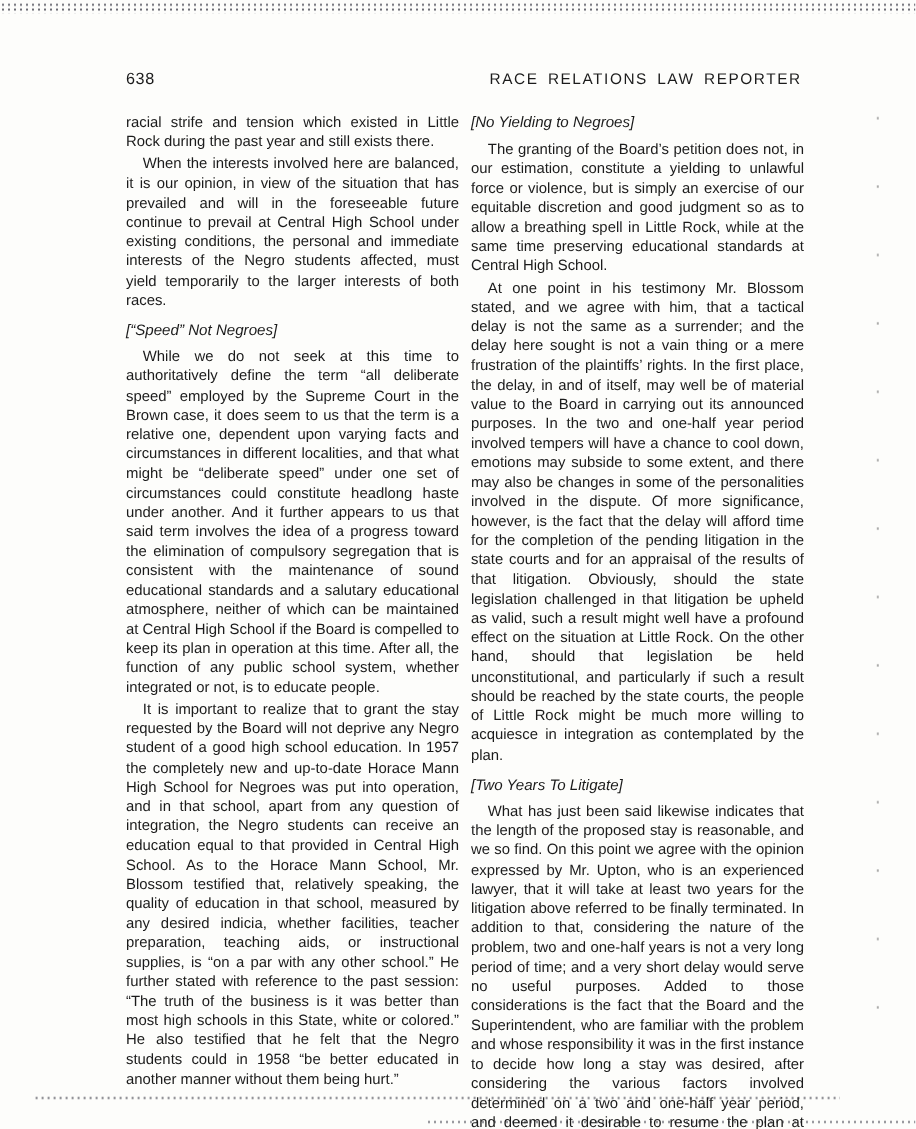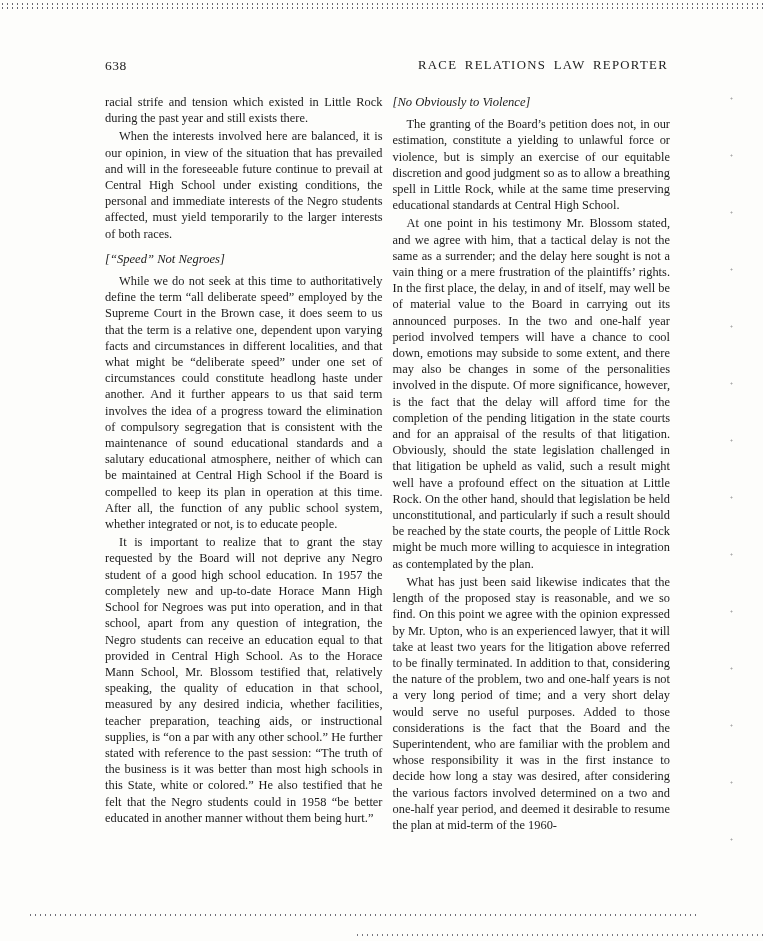--- a/index.html
+++ b/index.html
@@ -5,21 +5,21 @@
   html, body {
     margin: 0;
     padding: 0;
     background: #ffffff;
   }
   .page {
     position: relative;
     width: 763px;
     height: 941px;
     background: #fdfdfb;
-    font-family: Liberation Serif, serif;
+    font-family: Liberation Sans, sans-serif;
     color: #1b1b1b;
     overflow: hidden;
   }
   
   .noise-top {
     position: absolute;
     top: 2px; left: 0;
     width: 100%; height: 9px;
     background-image: radial-gradient(circle, #4a4a55 0.7px, transparent 1.1px);
     background-size: 5px 4px;
@@ -123,21 +123,22 @@
 
     <div class="column">
       <p class="no-indent">racial strife and tension which existed in Little Rock during the past year and still exists there.</p>
       <p>When the interests involved here are balanced, it is our opinion, in view of the situation that has prevailed and will in the foreseeable future continue to prevail at Central High School under existing conditions, the personal and immediate interests of the Negro students affected, must yield temporarily to the larger interests of both races.</p>
       <h3>[“Speed” Not Negroes]</h3>
       <p>While we do not seek at this time to authoritatively define the term “all deliberate speed” employed by the Supreme Court in the Brown case, it does seem to us that the term is a relative one, dependent upon varying facts and circumstances in different localities, and that what might be “deliberate speed” under one set of circumstances could constitute headlong haste under another. And it further appears to us that said term involves the idea of a progress toward the elimination of compulsory segregation that is consistent with the maintenance of sound educational standards and a salutary educational atmosphere, neither of which can be maintained at Central High School if the Board is compelled to keep its plan in operation at this time. After all, the function of any public school system, whether integrated or not, is to educate people.</p>
       <p>It is important to realize that to grant the stay requested by the Board will not deprive any Negro student of a good high school education. In 1957 the completely new and up-to-date Horace Mann High School for Negroes was put into operation, and in that school, apart from any question of integration, the Negro students can receive an education equal to that provided in Central High School. As to the Horace Mann School, Mr. Blossom testified that, relatively speaking, the quality of education in that school, measured by any desired indicia, whether facilities, teacher preparation, teaching aids, or instructional supplies, is “on a par with any other school.” He further stated with reference to the past session: “The truth of the business is it was better than most high schools in this State, white or colored.” He also testified that he felt that the Negro students could in 1958 “be better educated in another manner without them being hurt.”</p>
     </div>
 
     <div class="column">
-      <h3>[No Obviously to Violence]</h3>
+      <h3>[No Yielding to Negroes]</h3>
       <p>The granting of the Board’s petition does not, in our estimation, constitute a yielding to unlawful force or violence, but is simply an exercise of our equitable discretion and good judgment so as to allow a breathing spell in Little Rock, while at the same time preserving educational standards at Central High School.</p>
       <p>At one point in his testimony Mr. Blossom stated, and we agree with him, that a tactical delay is not the same as a surrender; and the delay here sought is not a vain thing or a mere frustration of the plaintiffs’ rights. In the first place, the delay, in and of itself, may well be of material value to the Board in carrying out its announced purposes. In the two and one-half year period involved tempers will have a chance to cool down, emotions may subside to some extent, and there may also be changes in some of the personalities involved in the dispute. Of more significance, however, is the fact that the delay will afford time for the completion of the pending litigation in the state courts and for an appraisal of the results of that litigation. Obviously, should the state legislation challenged in that litigation be upheld as valid, such a result might well have a profound effect on the situation at Little Rock. On the other hand, should that legislation be held unconstitutional, and particularly if such a result should be reached by the state courts, the people of Little Rock might be much more willing to acquiesce in integration as contemplated by the plan.</p>
+      <h3>[Two Years To Litigate]</h3>
       <p>What has just been said likewise indicates that the length of the proposed stay is reasonable, and we so find. On this point we agree with the opinion expressed by Mr. Upton, who is an experienced lawyer, that it will take at least two years for the litigation above referred to be finally terminated. In addition to that, considering the nature of the problem, two and one-half years is not a very long period of time; and a very short delay would serve no useful purposes. Added to those considerations is the fact that the Board and the Superintendent, who are familiar with the problem and whose responsibility it was in the first instance to decide how long a stay was desired, after considering the various factors involved determined on a two and one-half year period, and deemed it desirable to resume the plan at mid-term of the 1960-</p>
     </div>
 
   </div>
 
 </div>
 
 </body></html>

